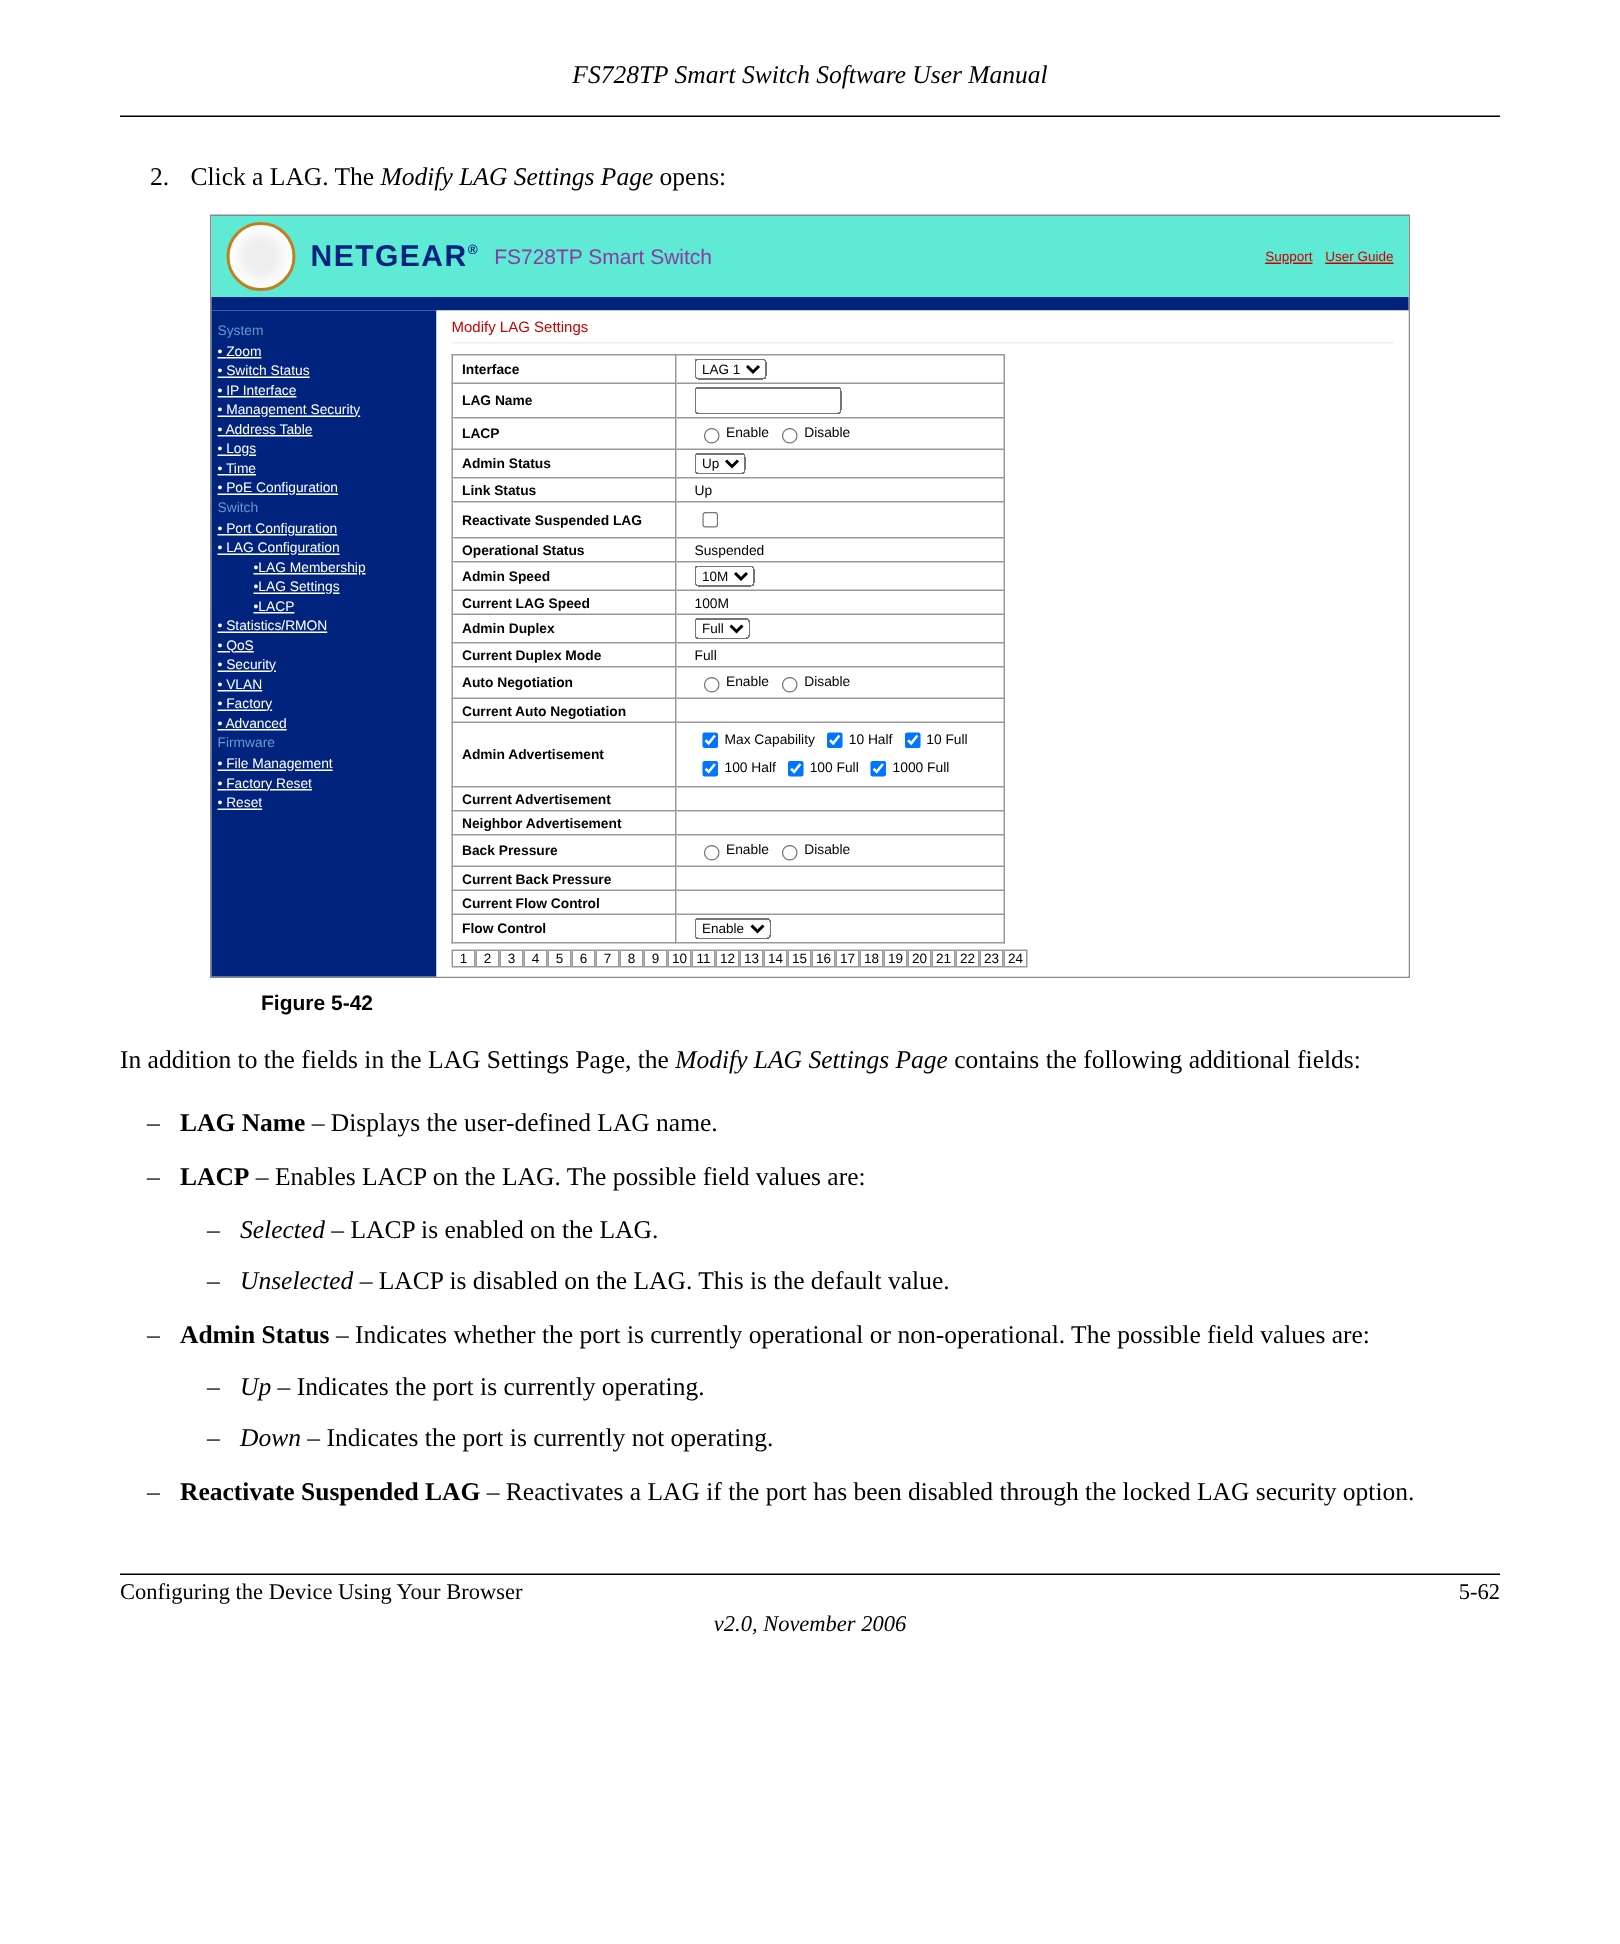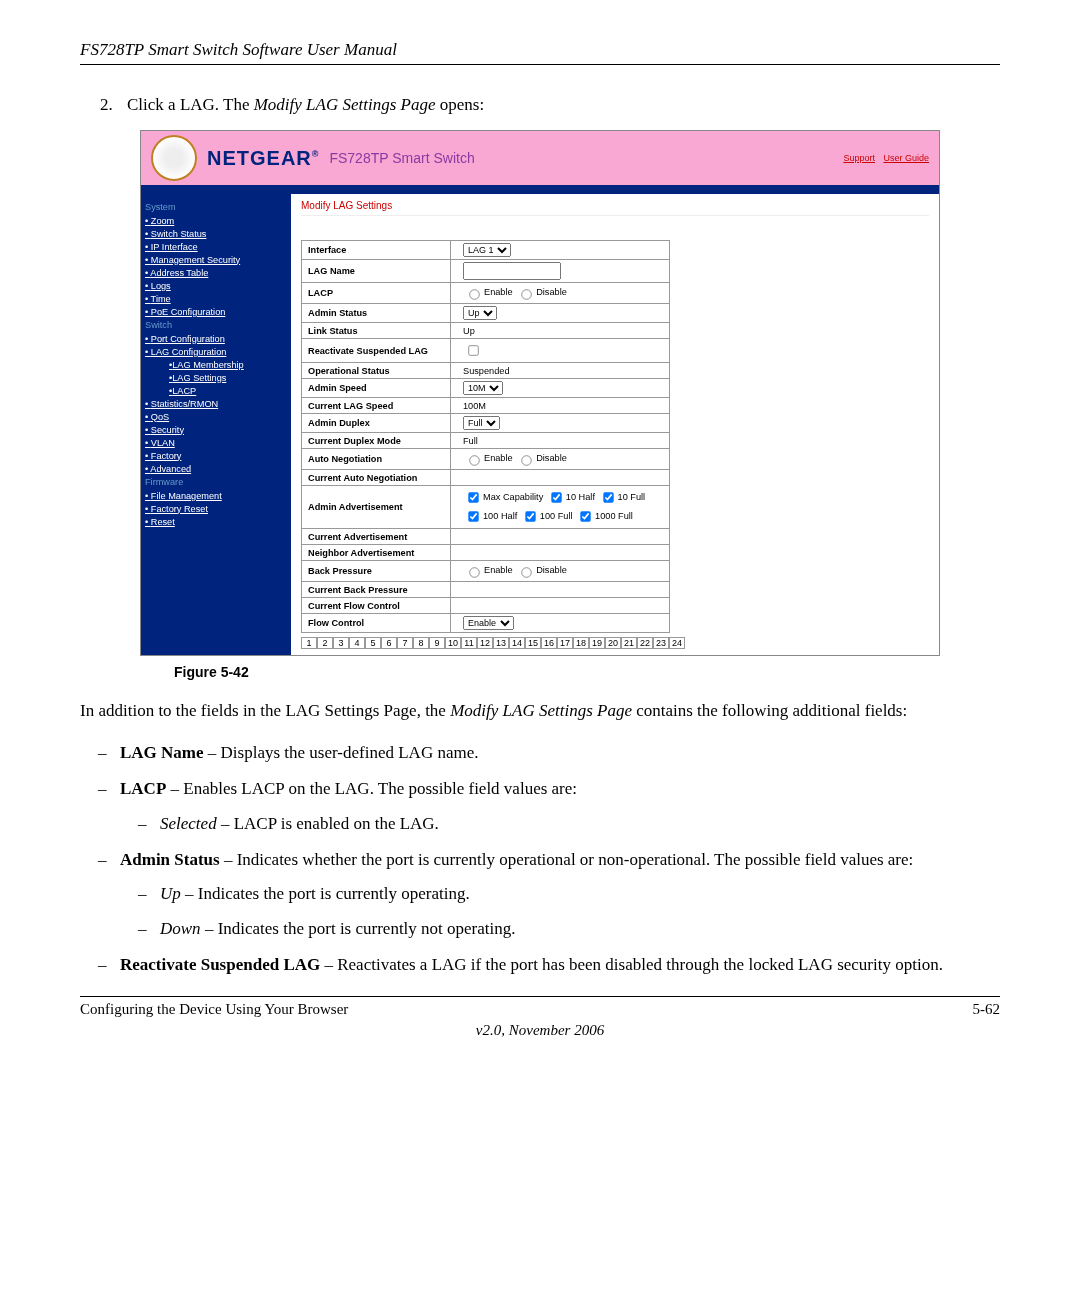--- a/index.html
+++ b/index.html
@@ -5,42 +5,42 @@
   body {
     font-family: "Times New Roman", serif;
     margin: 0;
     padding: 40px 80px;
     background: #fff;
     color: #000;
     width: 920px;
   }
   .header-title {
     font-style: italic;
-    text-align: left;
+    text-align: center;
     font-size: 17px;
     border-bottom: 1.5px solid #000;
-    padding-bottom: 4px;
+    padding-bottom: 17px;
     margin-bottom: 30px;
   }
   .instruction {
     font-size: 17px;
     margin-bottom: 15px;
     margin-left: 20px;
   }
   .instruction .num { margin-right: 10px; }
   .instruction em { font-style: italic; }
   .screenshot {
     margin: 10px 60px 5px 60px;
     border: 1px solid #888;
   }
   .scr-top {
     display: flex;
     align-items: center;
     padding: 4px 10px;
-    background: #f9a8d4;
+    background: #5eead4;
   }
   .scr-logo-circle {
     width: 42px; height: 42px;
     border: 2px solid #c08020;
     border-radius: 50%;
     margin-right: 10px;
     flex-shrink:0;
     background: radial-gradient(circle at 50% 50%, #eee 30%, #fff 70%);
   }
   .scr-brand {
@@ -78,21 +78,21 @@
   .scr-side .item::before { content: "• "; color:#fff; text-decoration:none;}
   .scr-side .sub { margin-left: 24px; }
   .scr-side .sub::before { content:"•";}
   .scr-main {
     flex: 1;
     background: #fff;
     padding: 6px 10px;
     font-family: Arial, sans-serif;
     font-size: 9.2px;
   }
-  .scr-main .page-title { color: #c00; font-size: 10px; border-bottom:1px solid #eee; padding-bottom:4px; margin-bottom:24px;}
+  .scr-main .page-title { color: #c00; font-size: 10px; border-bottom:1px solid #eee; padding-bottom:4px; margin-bottom:7px;}
   .scr-table { border-collapse: collapse; }
   .scr-table td {
     border: 1px solid #999;
     padding: 2px 6px;
     vertical-align: middle;
     height: 11px;
     font-size: 9.2px;
   }
   .scr-table td:first-child { font-weight: bold; width: 136px;}
   .scr-table td:last-child { width: 200px; padding-left: 12px; }
@@ -115,21 +115,21 @@
     margin: 10px 0;
   }
   ul.fields { list-style: none; padding-left: 40px; font-size:17px; line-height:1.55;}
   ul.fields > li { margin-bottom: 10px; }
   ul.fields > li::before { content: "–"; position:absolute; margin-left:-22px;}
   ul.sub { list-style:none; padding-left:40px; margin-top:8px;}
   ul.sub > li { margin-bottom:8px; }
   ul.sub > li::before { content:"–"; position:absolute; margin-left:-22px;}
   .footer {
     border-top: 1.5px solid #000;
-    margin-top: 18px;
+    margin-top: 40px;
     padding-top: 4px;
     font-size: 15px;
     display:flex;
     justify-content:space-between;
   }
   .footer-center {
     text-align:center;
     font-style: italic;
     font-size:15px;
     margin-top:4px;
@@ -295,20 +295,21 @@
 
 <p class="body-text">
   <span>In addition to the fields in the LAG Settings Page, the </span><em>Modify LAG Settings Page</em><span> contains the following additional fields:</span>
 </p>
 
 <ul class="fields">
   <li><b>LAG Name</b><span> – Displays the user-defined LAG name.</span></li>
   <li><b>LACP</b><span> – Enables LACP on the LAG. The possible field values are:</span>
     <ul class="sub">
       <li><em>Selected</em><span> – LACP is enabled on the LAG.</span></li>
+      <li><em>Unselected</em><span> – LACP is disabled on the LAG. This is the default value.</span></li>
     </ul>
   </li>
   <li><b>Admin Status</b><span> – Indicates whether the port is currently operational or non-operational. The possible field values are:</span>
     <ul class="sub">
       <li><em>Up</em><span> – Indicates the port is currently operating.</span></li>
       <li><em>Down</em><span> – Indicates the port is currently not operating.</span></li>
     </ul>
   </li>
   <li><b>Reactivate Suspended LAG</b><span> – Reactivates a LAG if the port has been disabled through the locked LAG security option.</span></li>
 </ul>

